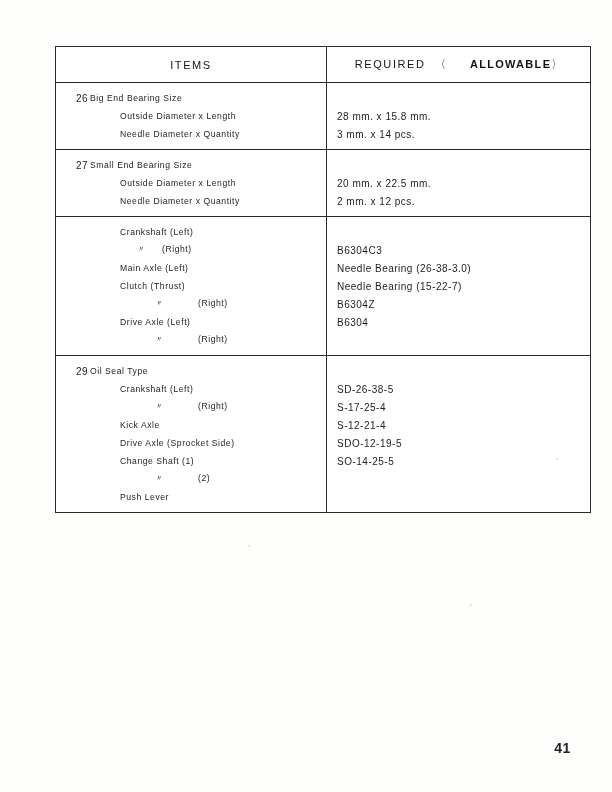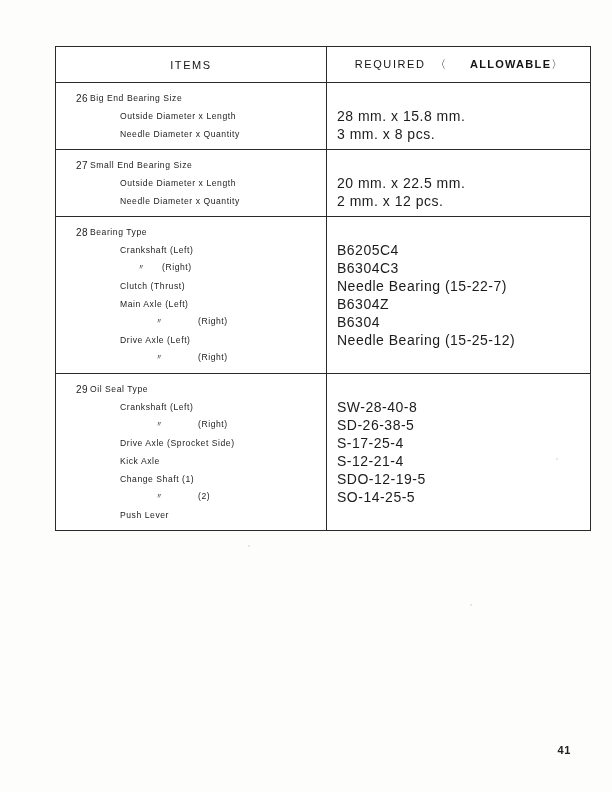--- a/index.html
+++ b/index.html
@@ -126,30 +126,30 @@
   .ditto-wide {
     display: inline-block;
     width: 78px;
     text-align: center;
     font-size: 8.6px;
     letter-spacing: 0;
   }
 
   .val {
     padding-left: 10px;
-    font-size: 14px;
+    font-size: 10px;
     letter-spacing: 0.5px;
   }
   .val-empty { color: transparent; }
 
   .page-number {
     position: absolute;
     right: 41px;
     bottom: 36px;
-    font-size: 11px;
+    font-size: 14px;
     font-weight: 700;
     letter-spacing: 0.6px;
     color: #222;
   }
 
   
   .speck {
     position: absolute;
     background: #c9c9c9;
     border-radius: 50%;
@@ -186,21 +186,21 @@
         </div>
       </div>
       <div class="col-req">
         <div class="line">
           <span class="val val-empty"></span>
         </div>
         <div class="line">
           <span class="val">28 mm. x 15.8 mm.</span>
         </div>
         <div class="line">
-          <span class="val">3 mm. x 8 pcs.</span>
+          <span class="val">3 mm. x 14 pcs.</span>
         </div>
       </div>
     </div>
 
     <div class="t-row grp">
       <div class="col-items">
         <div class="line">
           <span class="num">27</span>
           <span class="label-l0">Small End Bearing Size</span>
         </div>
@@ -220,104 +220,94 @@
         </div>
         <div class="line">
           <span class="val">2 mm. x 12 pcs.</span>
         </div>
       </div>
     </div>
 
     <div class="t-row grp">
       <div class="col-items">
         <div class="line">
-          <span class="num">28</span>
-          <span class="label-l0">Bearing Type</span>
-        </div>
-        <div class="line">
           <span class="label-l1">Crankshaft (Left)</span>
         </div>
         <div class="line">
           <span class="ditto-wrap"><span class="ditto">〃</span><span>(Right)</span></span>
         </div>
         <div class="line">
+          <span class="label-l1">Main Axle (Left)</span>
+        </div>
+        <div class="line">
           <span class="label-l1">Clutch (Thrust)</span>
         </div>
         <div class="line">
-          <span class="label-l1">Main Axle (Left)</span>
-        </div>
-        <div class="line">
           <span class="ditto-wrap"><span class="ditto-wide">〃</span><span>(Right)</span></span>
         </div>
         <div class="line">
           <span class="label-l1">Drive Axle (Left)</span>
         </div>
         <div class="line">
           <span class="ditto-wrap"><span class="ditto-wide">〃</span><span>(Right)</span></span>
         </div>
       </div>
       <div class="col-req">
         <div class="line">
           <span class="val val-empty"></span>
         </div>
         <div class="line">
-          <span class="val">B6205C4</span>
-        </div>
-        <div class="line">
           <span class="val">B6304C3</span>
         </div>
         <div class="line">
+          <span class="val">Needle Bearing (26-38-3.0)</span>
+        </div>
+        <div class="line">
           <span class="val">Needle Bearing (15-22-7)</span>
         </div>
         <div class="line">
           <span class="val">B6304Z</span>
         </div>
         <div class="line">
           <span class="val">B6304</span>
-        </div>
-        <div class="line">
-          <span class="val">Needle Bearing (15-25-12)</span>
         </div>
       </div>
     </div>
 
     <div class="t-row grp">
       <div class="col-items">
         <div class="line">
           <span class="num">29</span>
           <span class="label-l0">Oil Seal Type</span>
         </div>
         <div class="line">
           <span class="label-l1">Crankshaft (Left)</span>
         </div>
         <div class="line">
           <span class="ditto-wrap"><span class="ditto-wide">〃</span><span>(Right)</span></span>
         </div>
         <div class="line">
+          <span class="label-l1">Kick Axle</span>
+        </div>
+        <div class="line">
           <span class="label-l1">Drive Axle (Sprocket Side)</span>
         </div>
         <div class="line">
-          <span class="label-l1">Kick Axle</span>
-        </div>
-        <div class="line">
           <span class="label-l1">Change Shaft (1)</span>
         </div>
         <div class="line">
           <span class="ditto-wrap"><span class="ditto-wide">〃</span><span>(2)</span></span>
         </div>
         <div class="line">
           <span class="label-l1">Push Lever</span>
         </div>
       </div>
       <div class="col-req">
         <div class="line">
           <span class="val val-empty"></span>
-        </div>
-        <div class="line">
-          <span class="val">SW-28-40-8</span>
         </div>
         <div class="line">
           <span class="val">SD-26-38-5</span>
         </div>
         <div class="line">
           <span class="val">S-17-25-4</span>
         </div>
         <div class="line">
           <span class="val">S-12-21-4</span>
         </div>

